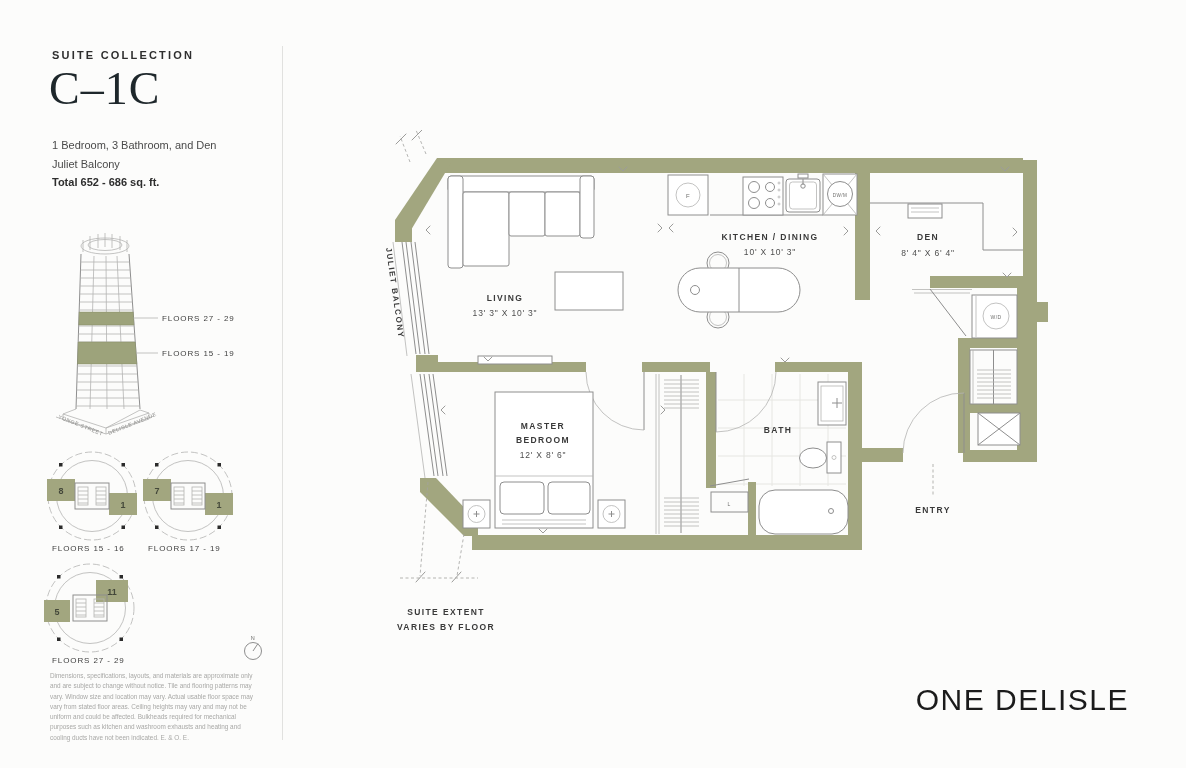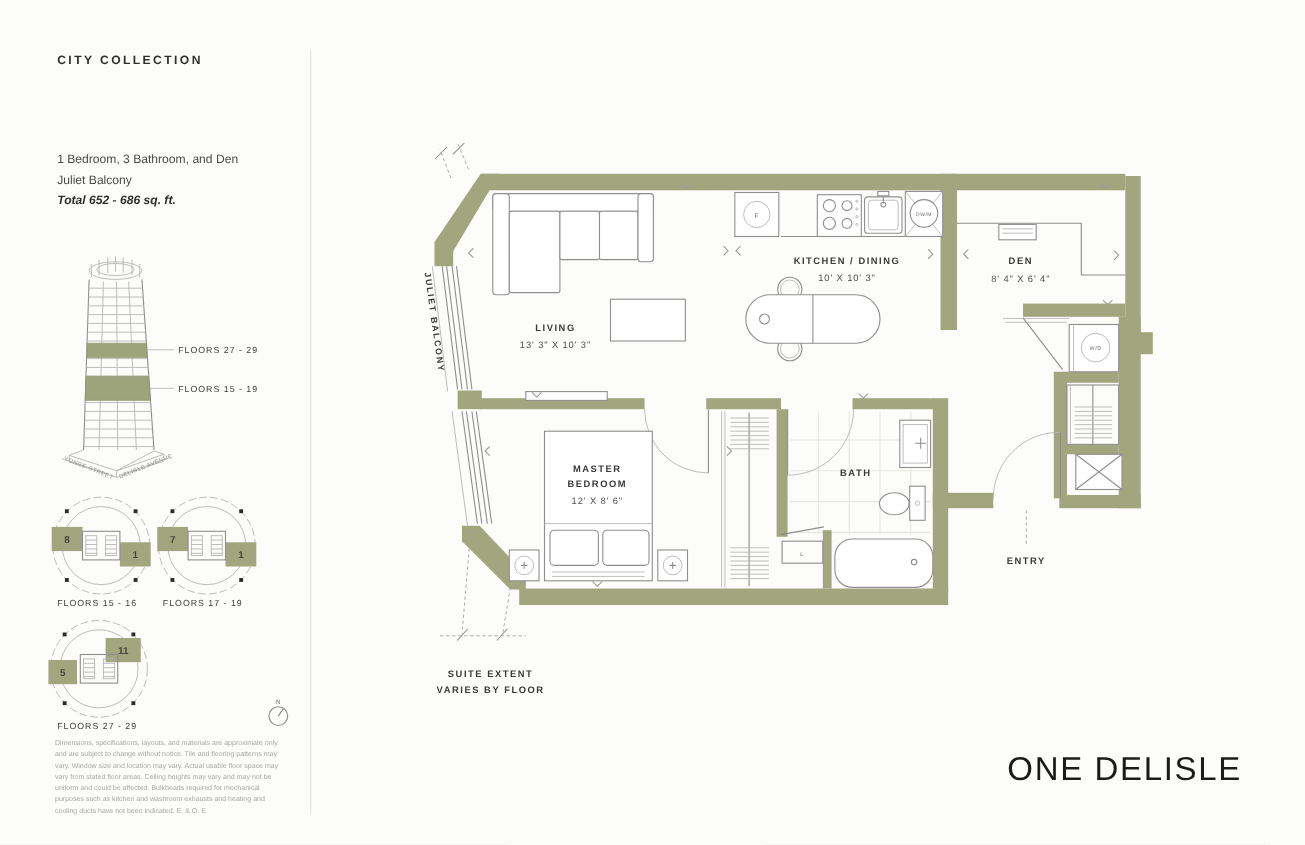--- a/index.html
+++ b/index.html
@@ -5,21 +5,21 @@
   html,body{margin:0;padding:0;background:#e9e9e7;}
   .page{position:relative;width:1186px;height:768px;background:#fcfcfb;
         font-family:"Liberation Sans",sans-serif;color:#3a3a3a;overflow:hidden;margin:0 auto;}
   .divider{position:absolute;left:282px;top:46px;width:1px;height:694px;background:#e1e1df;}
   .collection{position:absolute;left:52px;top:49px;font-size:11px;font-weight:700;
               letter-spacing:2.2px;color:#2e2e2e;}
   .unit-name{position:absolute;left:49px;top:62px;font-family:"Liberation Serif",serif;
              font-size:46px;font-weight:400;letter-spacing:1px;color:#1e272b;}
   .sub{position:absolute;left:52px;font-size:11px;color:#4a4a4a;}
   .sub.s1{top:139px}.sub.s2{top:158px}
-  .total{position:absolute;left:52px;top:176px;font-size:11px;font-weight:700;color:#2e2e2e;font-style:italic;}
+  .total{position:absolute;left:52px;top:176px;font-size:11px;font-weight:700;color:#2e2e2e;}
   .disclaimer{position:absolute;left:50px;top:671px;width:212px;font-size:6.4px;
               line-height:1.6;color:#a8a8a6;}
   .brand{position:absolute;right:57px;top:683px;font-size:30px;letter-spacing:1.5px;
          color:#1b1b1b;font-weight:400;}
   .tower{position:absolute;left:50px;top:226px;}
   .plates{position:absolute;left:40px;top:446px;}
   .plan{position:absolute;left:380px;top:130px;}
   svg .w{fill:#a2a67f;stroke:none}
   svg .bandg{fill:#9da37b;stroke:#878c66;stroke-width:.5}
   svg .s{fill:none;stroke:#8e8e8e;stroke-width:1}
@@ -36,21 +36,22 @@
   svg .cap{font-size:8px;letter-spacing:.9px;fill:#3e3e3e}
   svg .num{font-size:9px;font-weight:700;fill:#44483a;text-anchor:middle}
   svg .street{font-size:5.2px;letter-spacing:.6px;fill:#8c8c8a}
   svg .vert{font-size:8px;font-weight:700;letter-spacing:1.6px;fill:#3a3a3a}
 </style>
 </head>
 <body>
 
 <div class="page">
 
-  <div class="collection">CITY COLLECTION</div>
+  <div class="collection">SUITE COLLECTION</div>
+  <div class="unit-name">C–1C</div>
   <div class="sub s1">1 Bedroom, 3 Bathroom, and Den</div>
   <div class="sub s2">Juliet Balcony</div>
   <div class="total">Total  652 - 686 sq. ft.</div>
 
   <svg class="tower" width="230" height="212" viewBox="0 0 230 212">
     <g>
 
       <ellipse class="s2" cx="55" cy="20" rx="24" ry="8"></ellipse>
       <ellipse class="s2" cx="55" cy="19" rx="17" ry="5.5"></ellipse>
       <path class="s2" d="M33,26 V14 M40,24 V10 M48,22 V8 M55,21 V7 M62,22 V8 M70,24 V10 M77,26 V14"></path>

